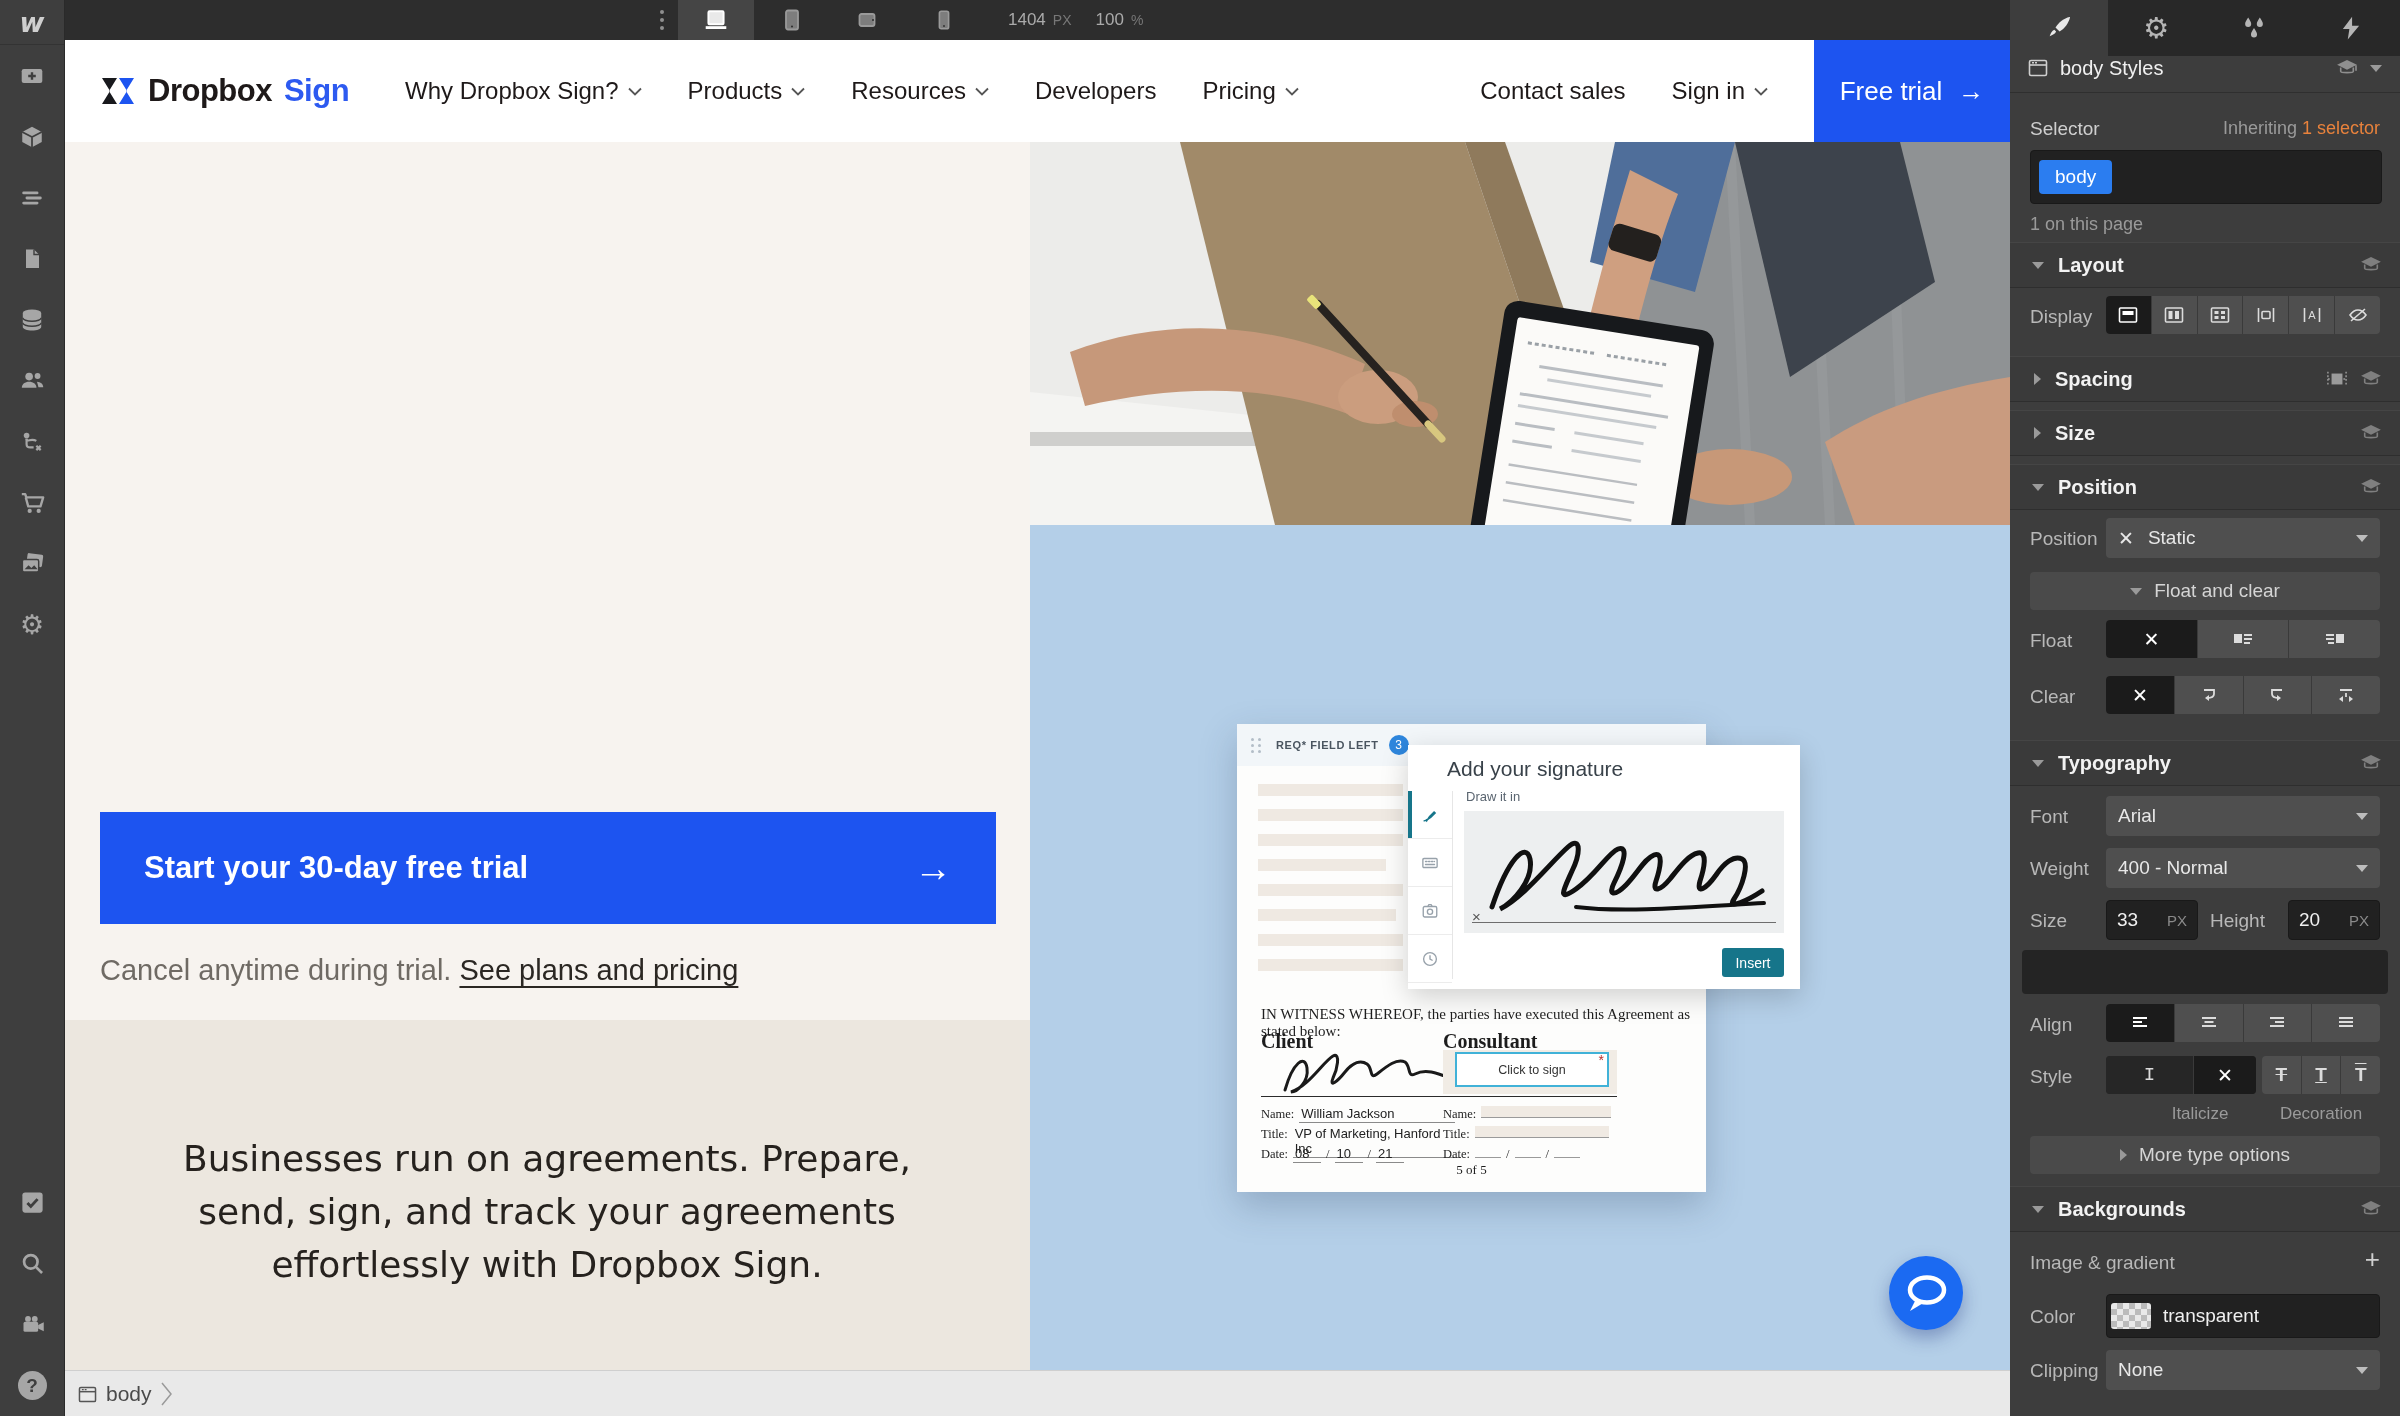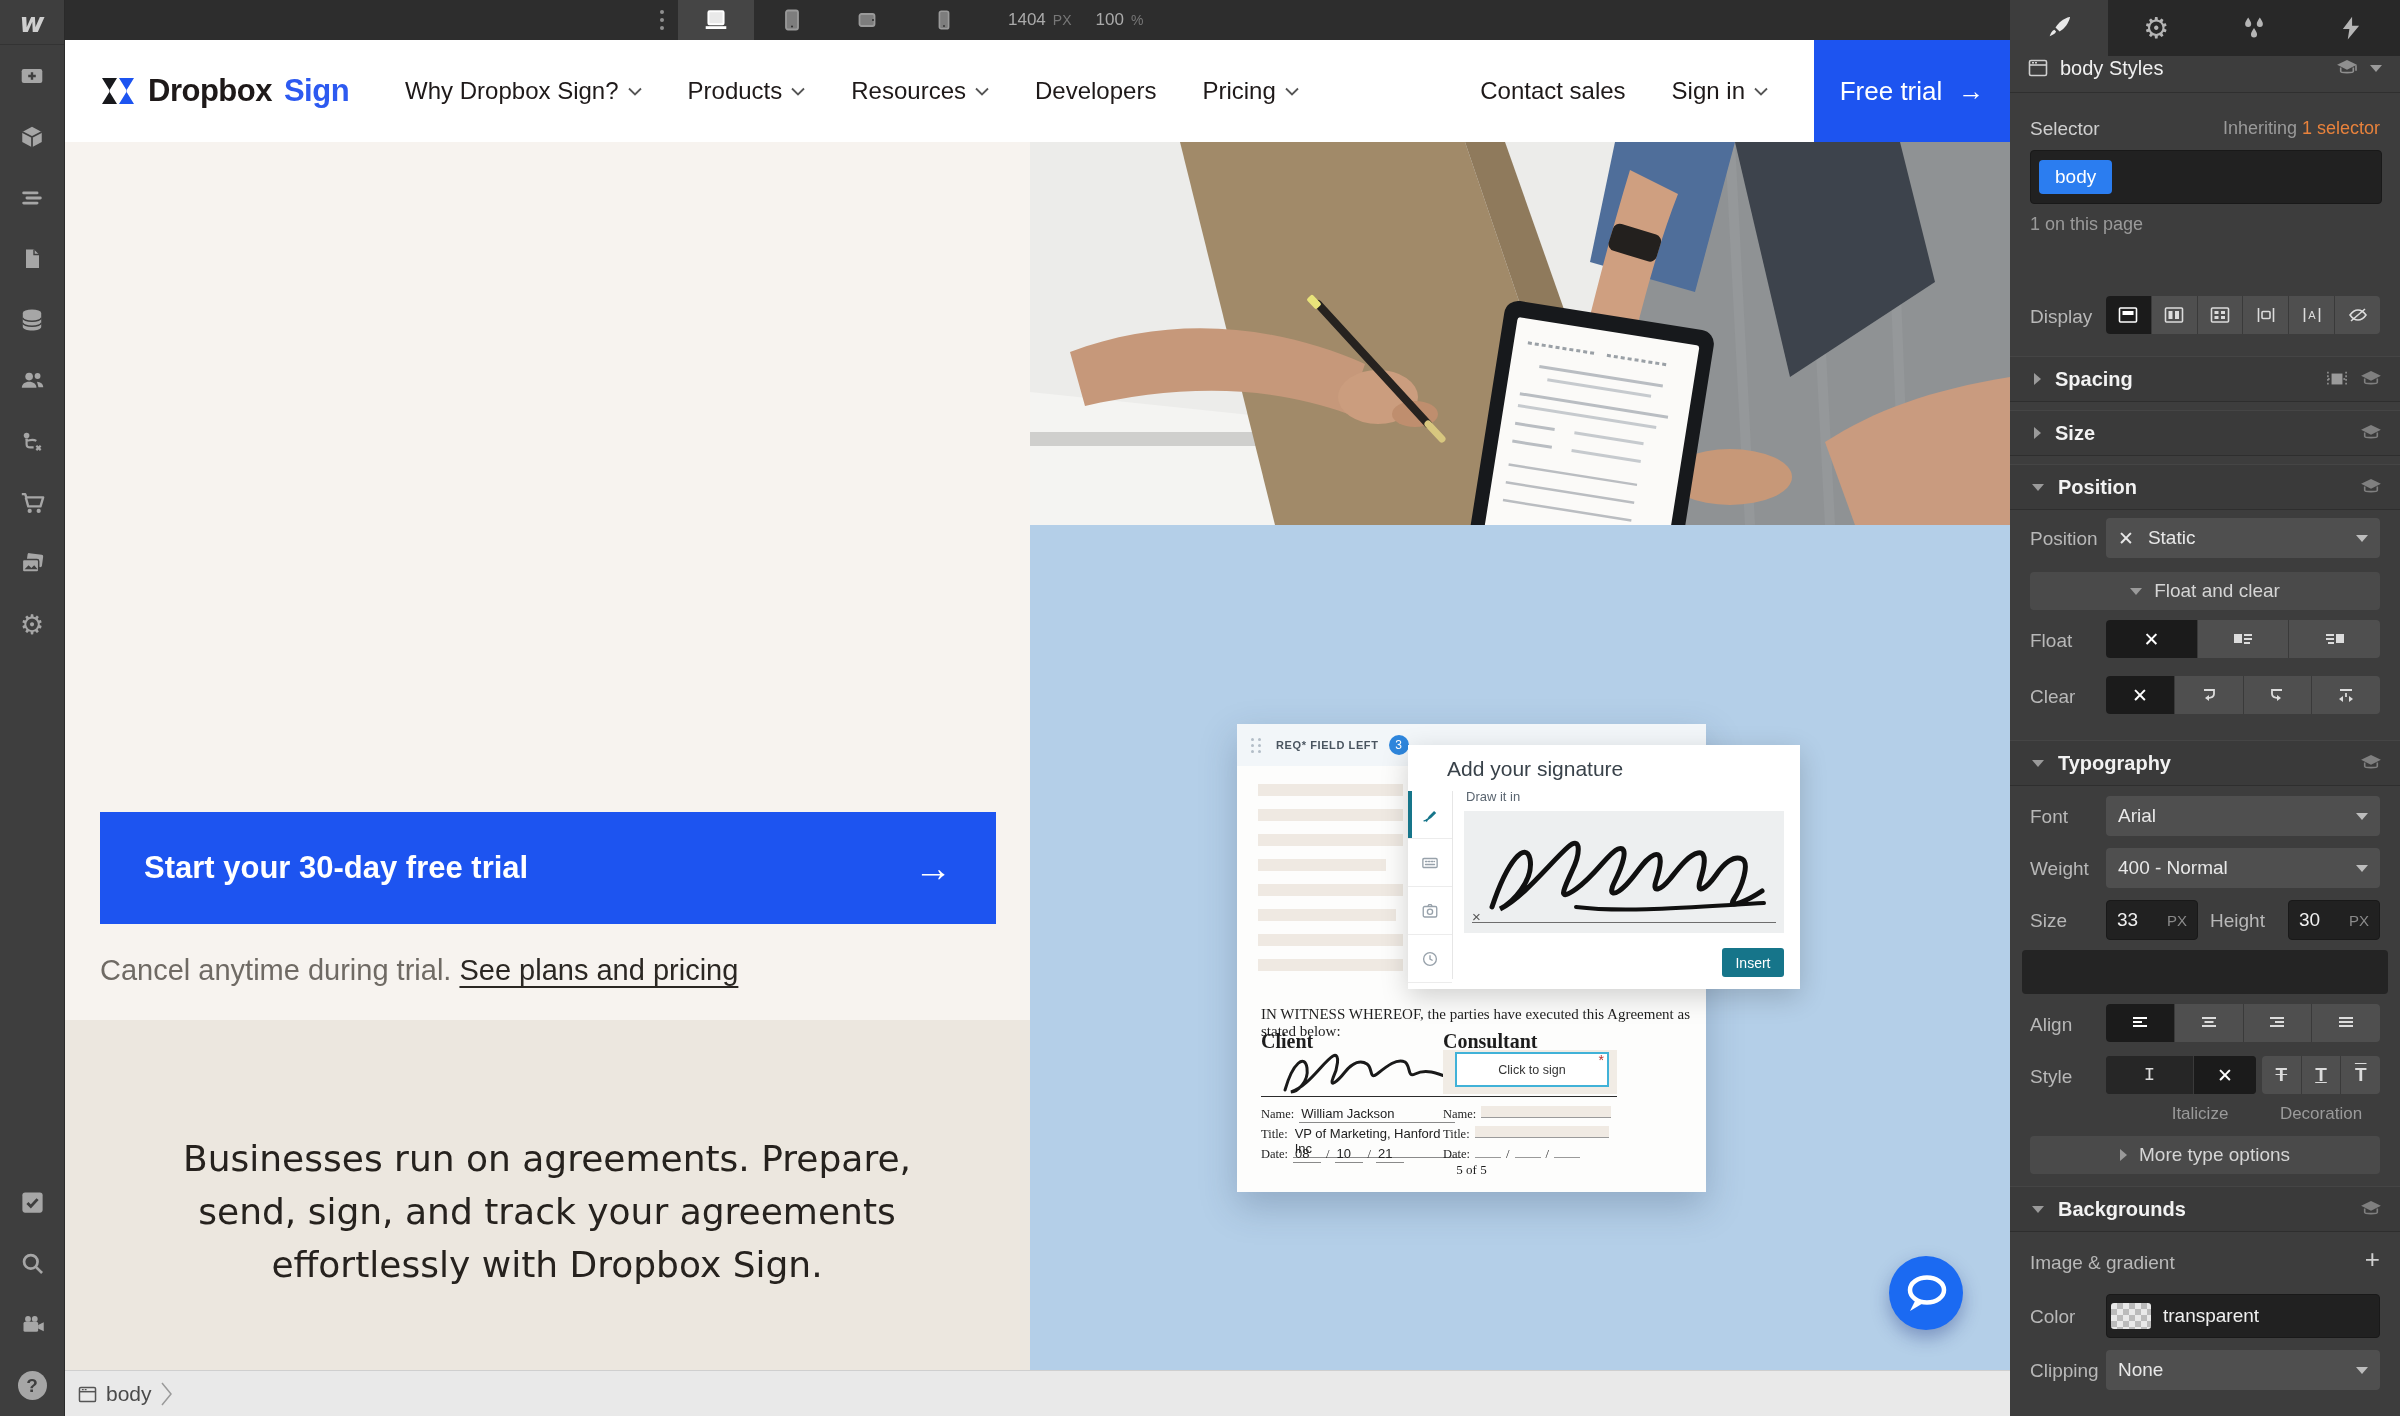--- a/index.html
+++ b/index.html
@@ -557,20 +557,30 @@
 
     <div class="abs" style="left:20px;top:118px;font-size:19px;color:#cfcfcf">Selector</div>
     <div class="abs" style="right:20px;top:118px;font-size:18px;color:#9a9a9a">
       <span>Inheriting</span> <span style="color:#e8823c">1 selector</span>
     </div>
     <div class="abs" style="left:20px;top:150px;width:350px;height:52px;background:#212121;border:1px solid #191919;border-radius:4px;display:flex;align-items:center">
       <span style="margin-left:8px;background:#2b7df0;color:#fff;font-size:19px;padding:6px 16px;border-radius:4px">body</span>
     </div>
     <div class="abs" style="left:20px;top:214px;font-size:18px;color:#9a9a9a">1 on this page</div>
 
+    <div class="sec-h" style="top:242px">
+      <div class="caret-d"></div>
+      <span class="sec-title">Layout</span>
+      <div class="sec-right">
+          <svg width="22" height="18" viewBox="0 0 24 20" fill="#7f7f7f">
+            <path d="M12 1L1 6.5 12 12l11-5.5z"></path>
+            <path d="M5 9.5v4.5c0 1.6 14 1.6 14 0V9.5" fill="none" stroke="#7f7f7f" stroke-width="1.8"></path>
+          </svg>
+        </div>
+    </div>
     <div class="plabel" style="top:306px">Display</div>
     <div class="pgroup" style="top:296px">
       <div class="tbtn sel">
         <svg width="20" height="18" viewBox="0 0 20 18" fill="none" stroke="currentColor" stroke-width="1.6">
             <rect x="1.5" y="2" width="17" height="14" rx="1"></rect>
             <rect x="4.5" y="5" width="11" height="4" fill="currentColor" stroke="none"></rect>
           </svg>
       </div>
       <div class="tbtn">
         <svg width="20" height="18" viewBox="0 0 20 18" fill="none" stroke="currentColor" stroke-width="1.6">
@@ -722,21 +732,21 @@
       <span>400 - Normal</span>
       <span class="sel-caret"></span>
     </div>
     <div class="plabel" style="top:910px">Size</div>
     <div class="pinput" style="left:96px;top:900px;width:92px">
       <span>33</span>
         <span class="unit">PX</span>
     </div>
     <div class="plabel" style="left:200px;top:910px">Height</div>
     <div class="pinput" style="left:278px;top:900px;width:92px">
-      <span>30</span>
+      <span>20</span>
         <span class="unit">PX</span>
     </div>
     <div class="abs" style="left:12px;top:950px;width:366px;height:44px;background:#242424;border-radius:4px"></div>
     <div class="plabel" style="top:1014px">Align</div>
     <div class="pgroup" style="top:1004px">
       <div class="tbtn sel">
         <svg width="18" height="16" viewBox="0 0 18 16" fill="currentColor">
             <rect x="2" y="2" width="14" height="2"></rect>
             <rect x="2" y="6" width="9" height="2"></rect>
             <rect x="2" y="10" width="14" height="2"></rect>

